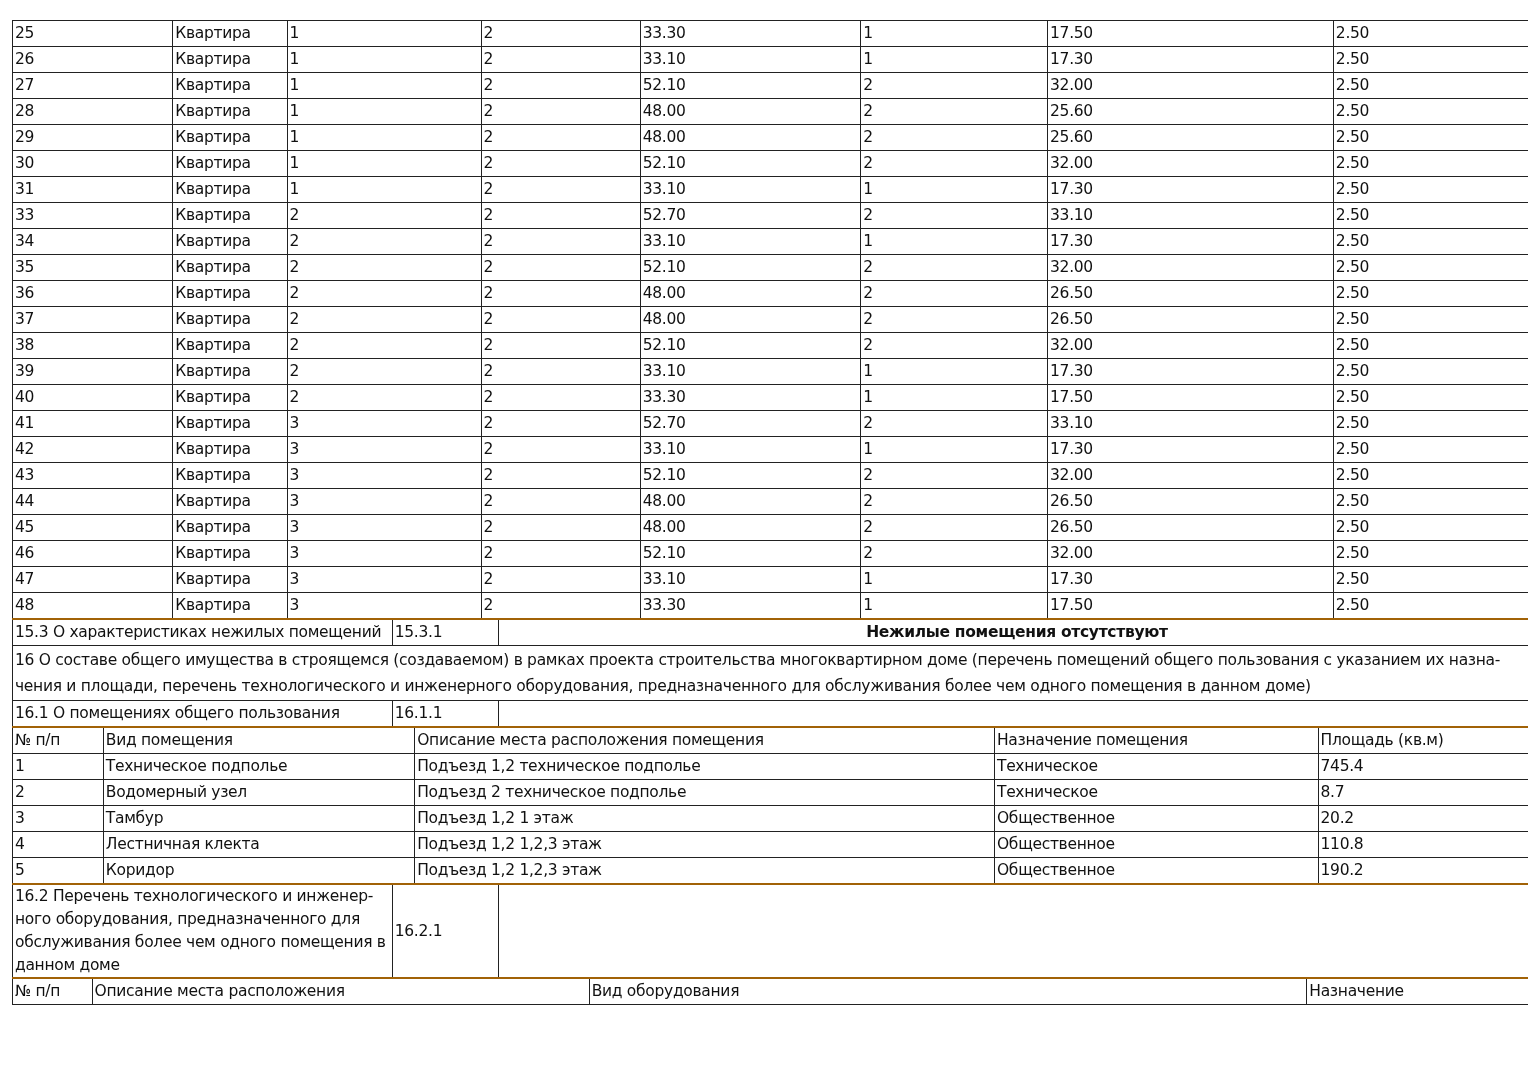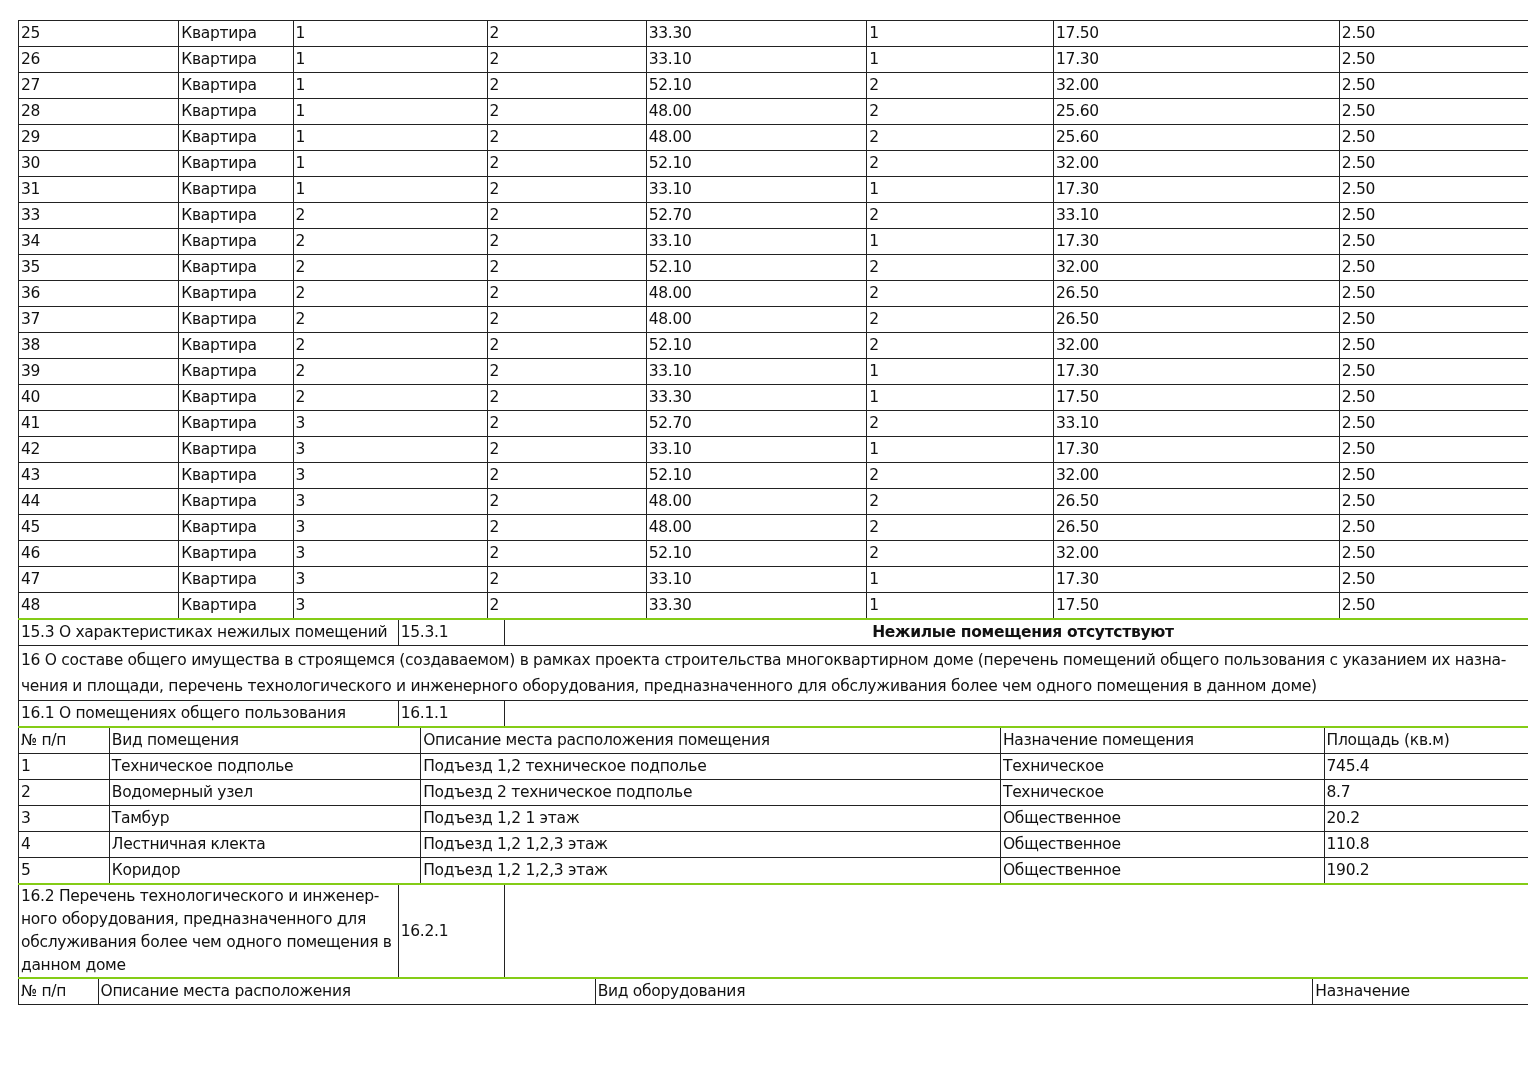--- a/index.html
+++ b/index.html
@@ -1,24 +1,24 @@
 <!DOCTYPE html>
 <html><head>
 <meta charset="utf-8">
 <style>
   html, body { margin: 0; padding: 0; background: #ffffff; }
   body { width: 1528px; height: 1080px; position: relative; overflow: hidden;
          font-family: "DejaVu Sans", "Liberation Sans", sans-serif; color: #111; }
-  .page { position: absolute; left: 18px; top: 20px; width: 1492px; }
+  .page { position: absolute; left: 12px; top: 20px; width: 1492px; }
   table { border-collapse: collapse; table-layout: fixed; width: 1524px; }
   td { border: 1px solid #222; padding: 0 2px; font-size: 15.5px; line-height: 25px;
        height: 25px; vertical-align: middle; white-space: nowrap; overflow: hidden;
        letter-spacing: -0.3px; }
   .tbl + .tbl { margin-top: -1px; }
-  .thick-top td { border-top: 2px solid #84cc16; }
+  .thick-top td { border-top: 2px solid #a16207; }
   .bold { font-weight: bold; text-align: center; }
   .wrap { white-space: normal; }
   .section16 td { line-height: 26px; padding-top: 1px; padding-bottom: 1px; }
   .s162 td { line-height: 23px; }
 </style>
 </head>
 <body>
 
 <div class="page">
 

